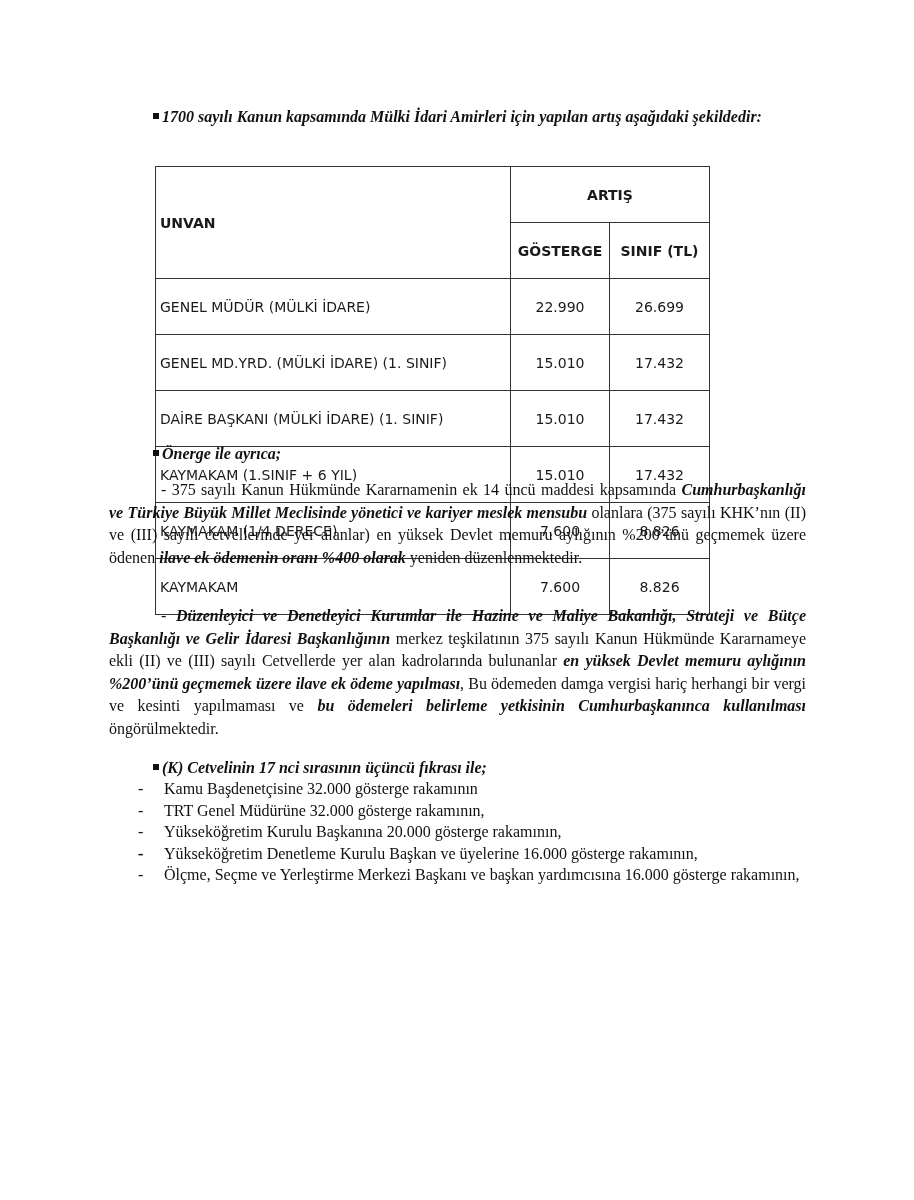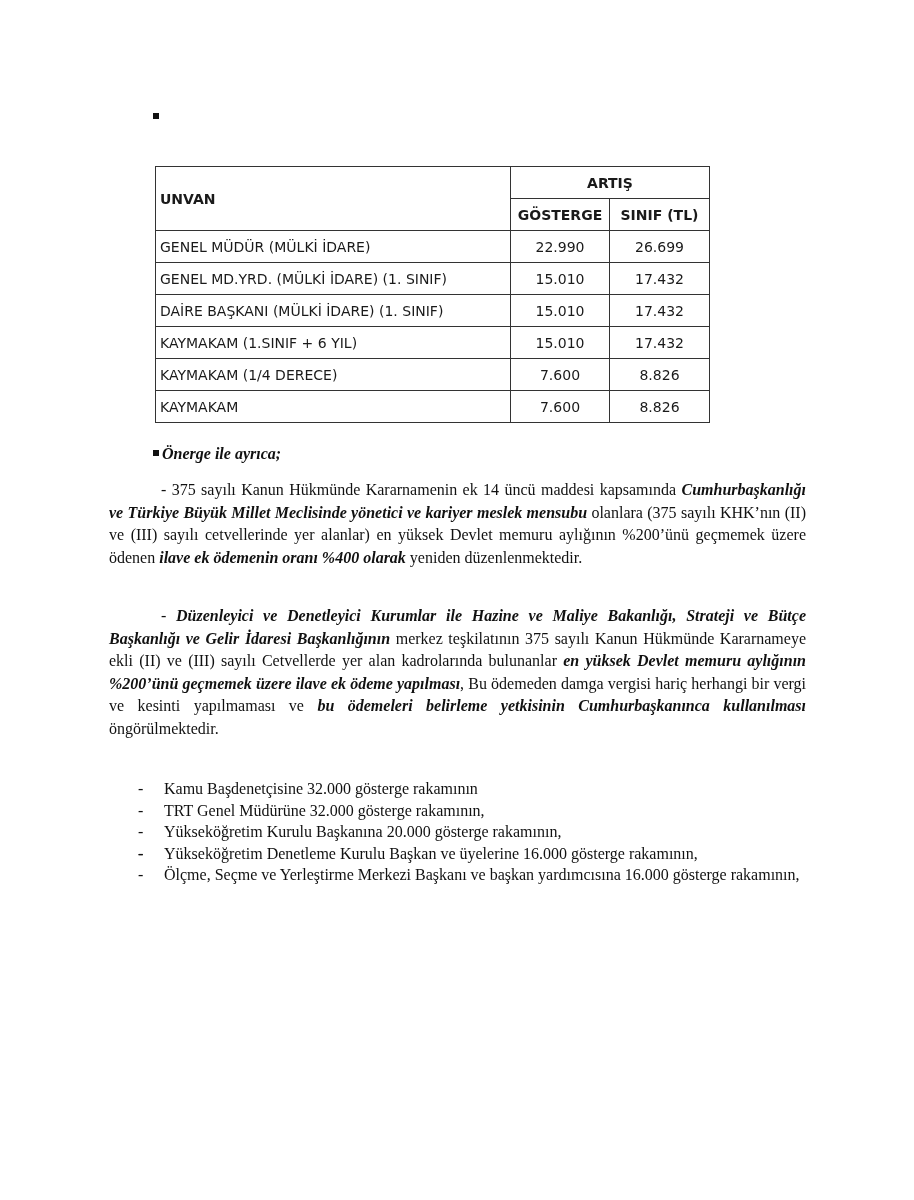--- a/index.html
+++ b/index.html
@@ -6,37 +6,37 @@
   body { width: 914px; height: 1200px; position: relative; overflow: hidden; color: #111; font-family: "Liberation Serif", serif; }
   .page { position: absolute; left: 0; top: 0; width: 914px; height: 1200px; }
   .txt { position: absolute; left: 109px; width: 697px; font-size: 16px; line-height: 22.6px; text-align: justify; }
   .bi { font-weight: bold; font-style: italic; }
   .bullet { display: inline-block; width: 6px; height: 6px; background: #111; vertical-align: middle; margin-right: 3px; position: relative; top: -2px; }
   .indent { text-indent: 44px; }
   .indent2 { text-indent: 52px; }
 
   
   .tbl { position: absolute; left: 155px; top: 166px; border-collapse: collapse; font-family: "DejaVu Sans", sans-serif; font-size: 14px; color: #1a1a1a; }
-  .tbl td, .tbl th { border: 1.5px solid #333; padding: 0 4px; height: 31px; }
+  .tbl td, .tbl th { border: 1.5px solid #333; padding: 12px 4px; height: 31px; }
   .tbl th { font-weight: bold; font-size: 14px; text-align: center; }
   .tbl .c1 { width: 346px; text-align: left; }
   .tbl .c2 { width: 90px; text-align: center; }
   .tbl .c3 { width: 91px; text-align: center; }
 
   .list { position: absolute; left: 109px; width: 697px; font-size: 16px; line-height: 21.5px; margin: 0; padding: 0; list-style: none; }
   .list li { position: relative; padding-left: 55px; }
   .list li .dash { position: absolute; left: 29px; top: 0; }
 </style>
 </head>
 <body>
 
 <div class="page">
 
   <div class="txt bi indent" style="top:106px;">
-    <span class="bullet"></span>
+    <span class="bullet"></span><span>1700 sayılı Kanun kapsamında Mülki İdari Amirleri için yapılan artış aşağıdaki şekildedir:</span>
   </div>
 
   <table class="tbl">
     <tbody>
         <tr>
       <th class="c1" rowspan="2">UNVAN</th>
       <th colspan="2">ARTIŞ</th>
     </tr>
     <tr>
       <th class="c2">GÖSTERGE</th>
@@ -80,20 +80,23 @@
   </div>
 
   <div class="txt indent2" style="top:479px;">
     <span>- 375 sayılı Kanun Hükmünde Kararnamenin ek 14 üncü maddesi kapsamında </span><span class="bi">Cumhurbaşkanlığı ve Türkiye Büyük Millet Meclisinde yönetici ve kariyer meslek mensubu</span><span> olanlara (375 sayılı KHK’nın (II) ve (III) sayılı cetvellerinde yer alanlar) en yüksek Devlet memuru aylığının %200’ünü geçmemek üzere ödenen </span><span class="bi">ilave ek ödemenin oranı %400 olarak</span><span> yeniden düzenlenmektedir.</span>
   </div>
 
   <div class="txt indent2" style="top:605px;">
     <span>- </span><span class="bi">Düzenleyici ve Denetleyici Kurumlar ile Hazine ve Maliye Bakanlığı, Strateji ve Bütçe Başkanlığı ve Gelir İdaresi Başkanlığının</span><span> merkez teşkilatının 375 sayılı Kanun Hükmünde Kararnameye ekli (II) ve (III) sayılı Cetvellerde yer alan kadrolarında bulunanlar </span><span class="bi">en yüksek Devlet memuru aylığının %200’ünü geçmemek üzere ilave ek ödeme yapılması</span><span>, Bu ödemeden damga vergisi hariç herhangi bir vergi ve kesinti yapılmaması ve </span><span class="bi">bu ödemeleri belirleme yetkisinin Cumhurbaşkanınca kullanılması</span><span> öngörülmektedir.</span>
   </div>
 
+  <div class="txt bi" style="top:757px; text-indent:44px;">
+    <span class="bullet"></span><span>(K) Cetvelinin 17 nci sırasının üçüncü fıkrası ile;</span>
+  </div>
 
   <ul class="list" style="top:778px;">
     <li><span class="dash">-</span><span>Kamu Başdenetçisine 32.000 gösterge rakamının</span></li>
     <li><span class="dash">-</span><span>TRT Genel Müdürüne 32.000 gösterge rakamının,</span></li>
     <li><span class="dash">-</span><span>Yükseköğretim Kurulu Başkanına 20.000 gösterge rakamının,</span></li>
     <li><span class="dash">-</span></li>
     <li><span class="dash">-</span><span>Yükseköğretim Denetleme Kurulu Başkan ve üyelerine 16.000 gösterge rakamının,</span></li>
     <li><span class="dash">-</span><span>Ölçme, Seçme ve Yerleştirme Merkezi Başkanı ve başkan yardımcısına 16.000 gösterge rakamının,</span></li>
   </ul>
 

